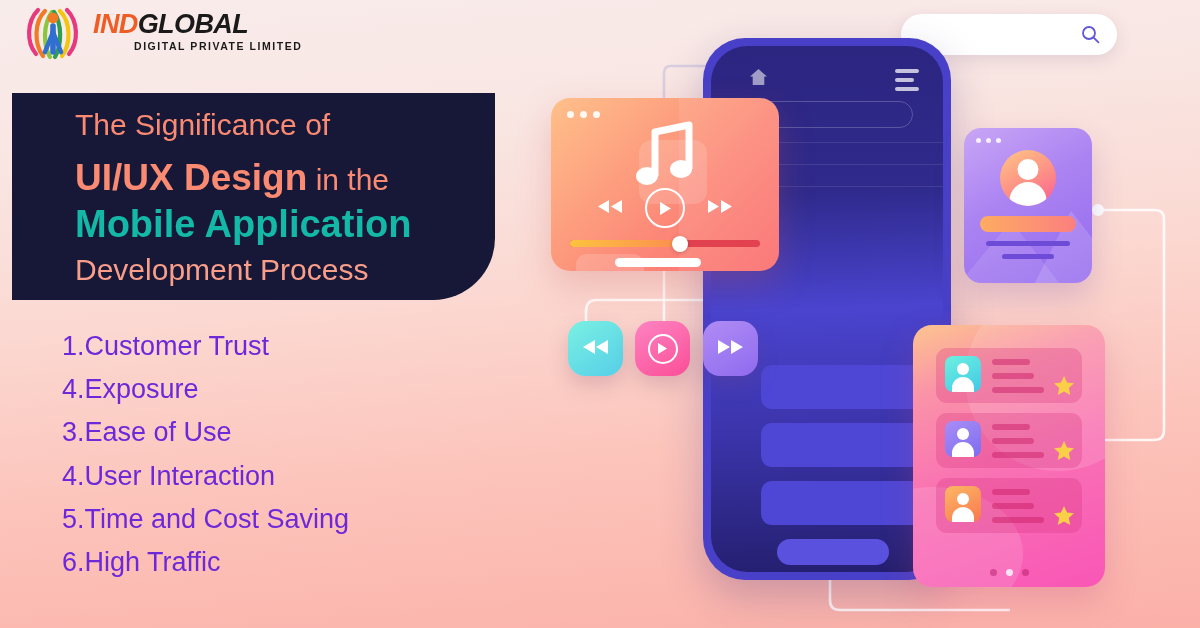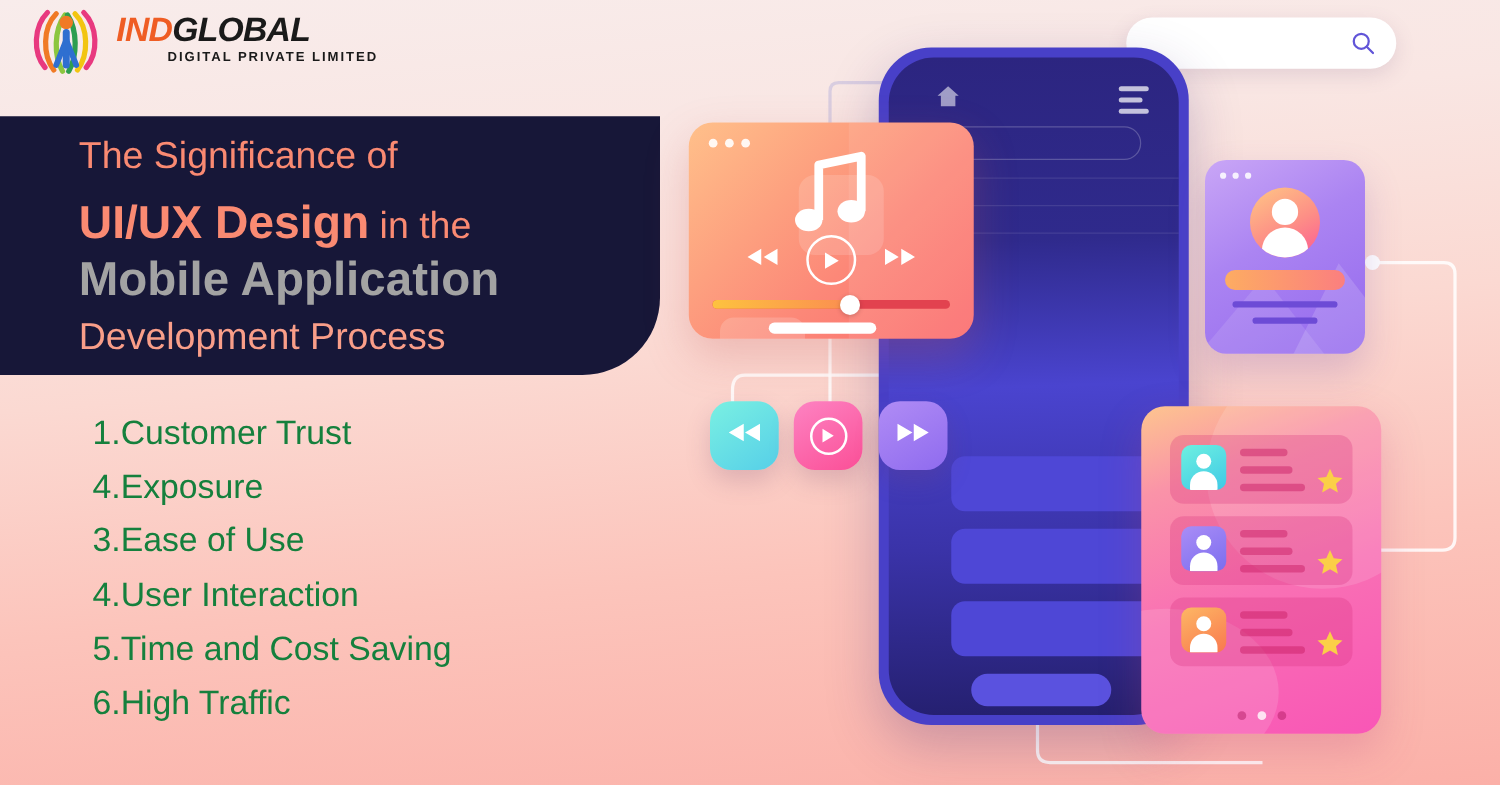--- a/index.html
+++ b/index.html
@@ -15,37 +15,37 @@
   #logo { position:absolute; left:22px; top:2px; display:flex; align-items:center; gap:9px; }
   #logo .mark { width:62px; height:58px; position:relative; }
   #logo .wordmark { line-height:1; }
   #logo .w1 { font-size:27px; font-weight:bold; font-style:italic; letter-spacing:-0.6px; }
   #logo .w1 .ind { color:#ef5d24; }
   #logo .w1 .glob { color:#1a1a1a; }
   #logo .w2 { font-size:10.5px; font-weight:bold; color:#1a1a1a; letter-spacing:1.55px; margin-top:3px;margin-left:41px; }
 
   
   #headline-block {
-    position:absolute; left:0; top:93px; width:528px; height:207px;
+    position:absolute; left:12px; top:93px; width:483px; height:207px;
     background:#171738; border-bottom-right-radius:62px;
   }
   #headline-block .inner { padding:14px 0 0 63px; }
   .hl-line { line-height:1.18; white-space:nowrap; }
   .hl1 { font-size:30px; color:#fa8a72; font-weight:300; }
   .hl2 { font-size:34px; margin-top:14px; }
   .hl2 .b { font-weight:bold; color:#fa8a72; font-size:37px; }
   .hl2 .n { font-weight:300; color:#fa8a72; font-size:30px; }
-  .hl3 { font-size:38px; font-weight:bold; color:#a3a3a3; margin-top:2px; }
+  .hl3 { font-size:38px; font-weight:bold; color:#14b8a6; margin-top:2px; }
   .hl4 { font-size:30px; font-weight:300; color:#f99e89; margin-top:5px; }
 
   
   #benefits { position:absolute; left:62px; top:325px; }
   #benefits li {
-    list-style:none; font-size:27px; color:#15803d; font-weight:500;
-    line-height:1.6; white-space:nowrap;margin-left:12px;
+    list-style:none; font-size:27px; color:#6d28d9; font-weight:500;
+    line-height:1.6; white-space:nowrap;
   }
 
   
   #search-bar {
     position:absolute; left:901px; top:14px; width:216px; height:41px;
     background:#fff; border-radius:21px; display:flex; align-items:center;
     justify-content:flex-end; padding-right:17px;
     box-shadow:0 5px 16px rgba(120,90,130,.16);
   }
   #search-bar svg { display:block; }

